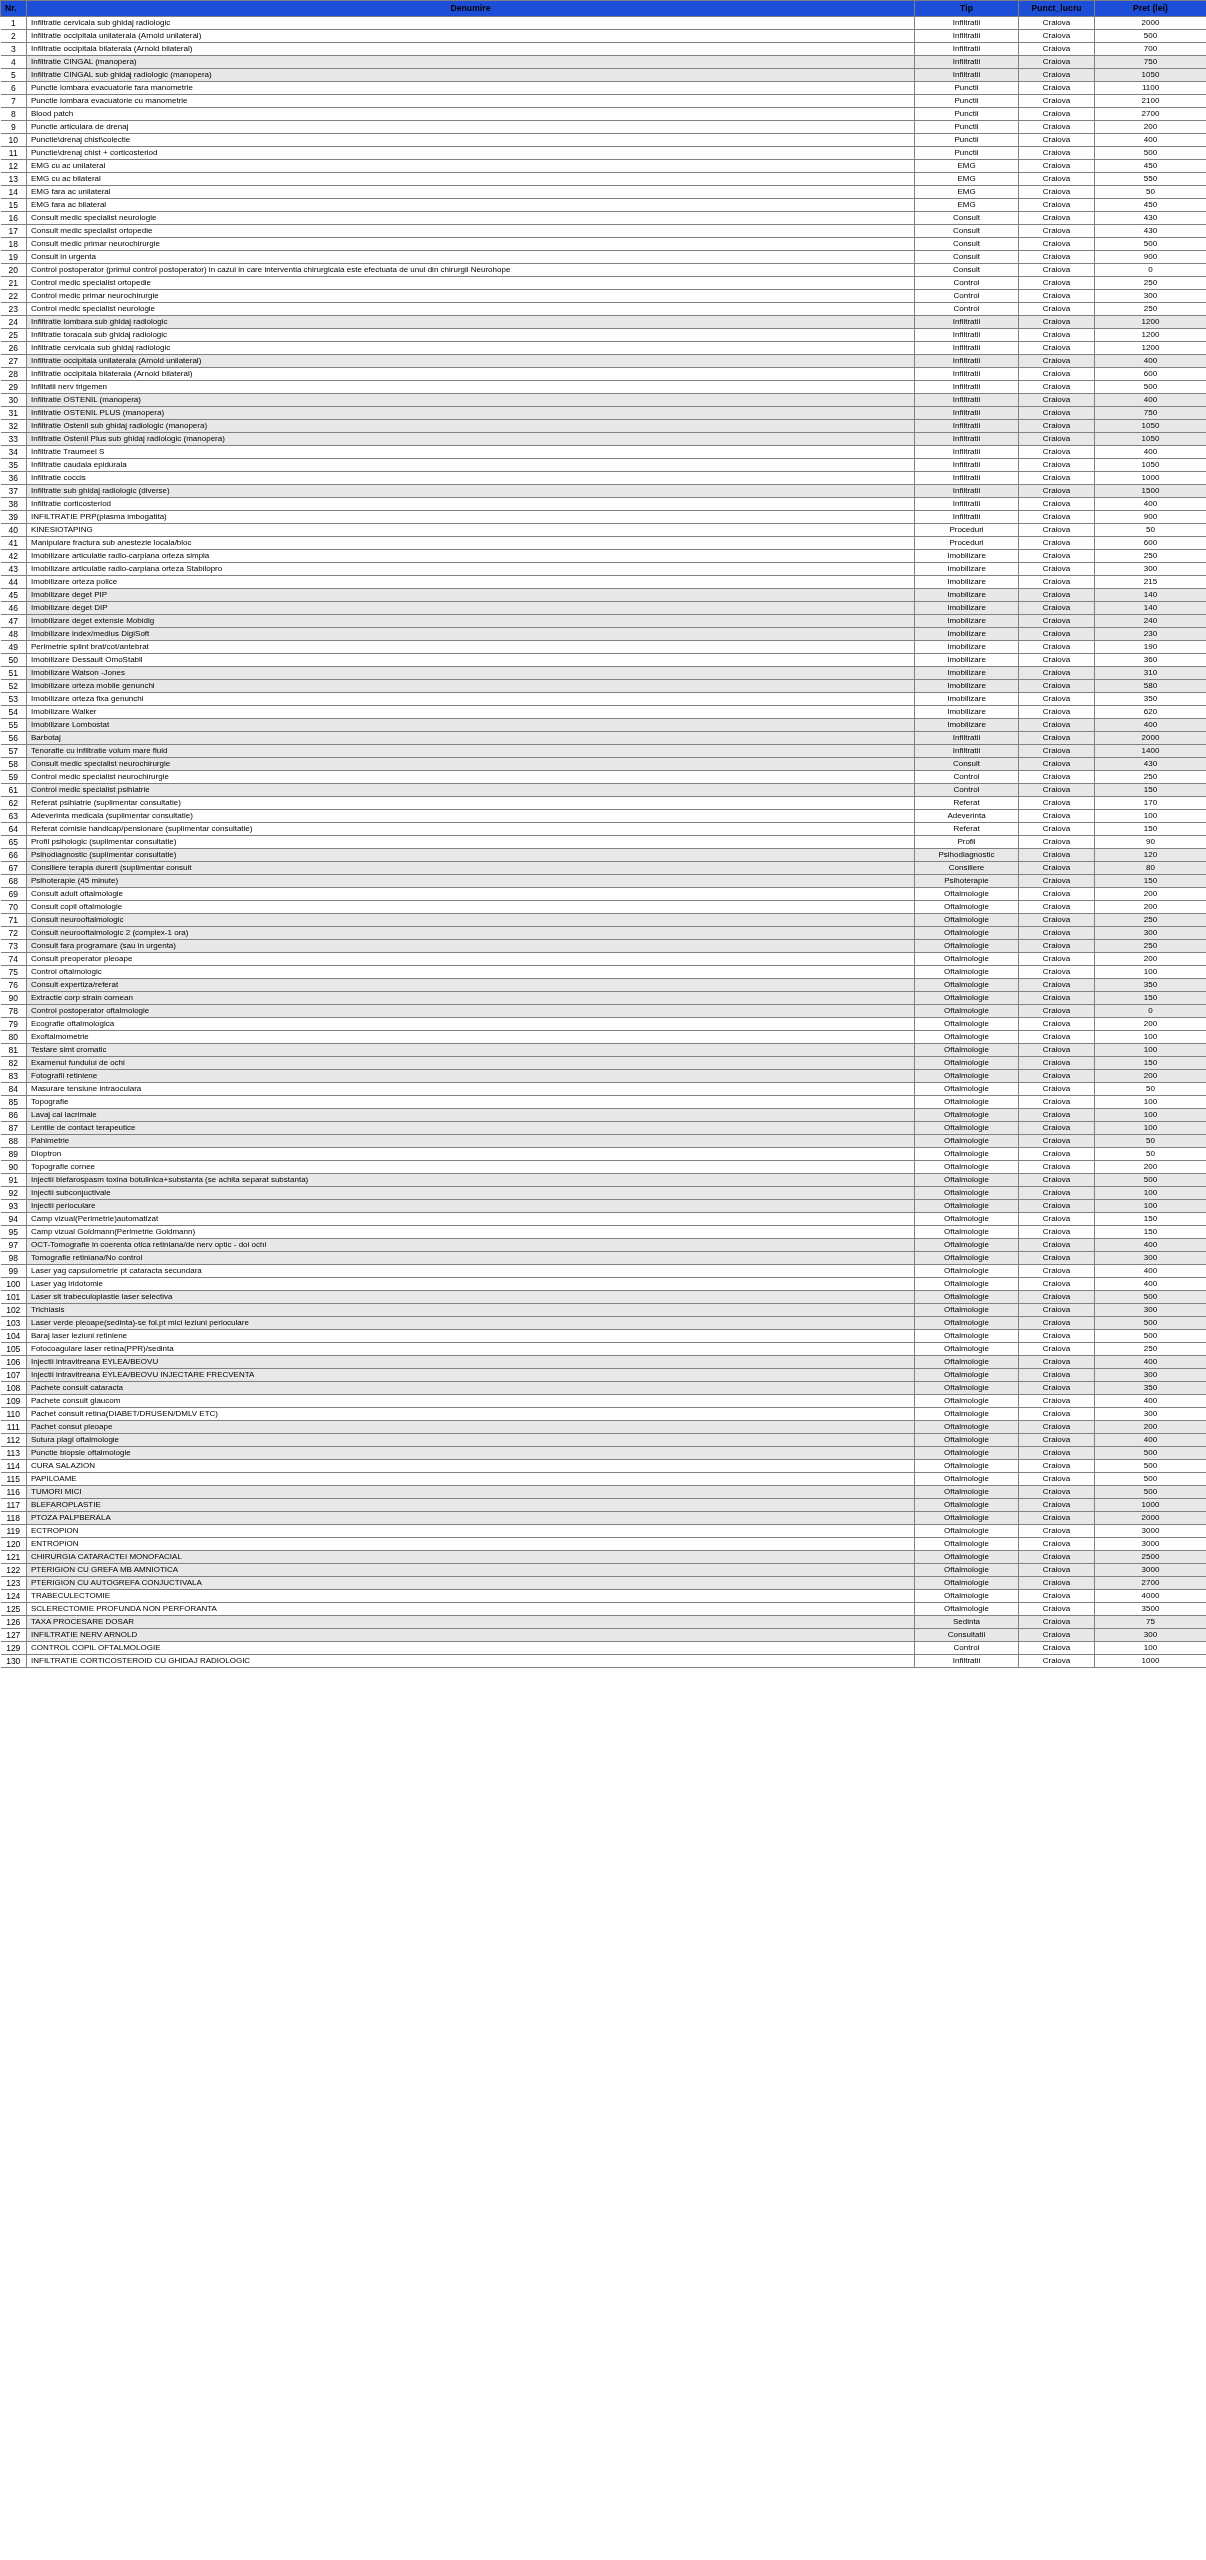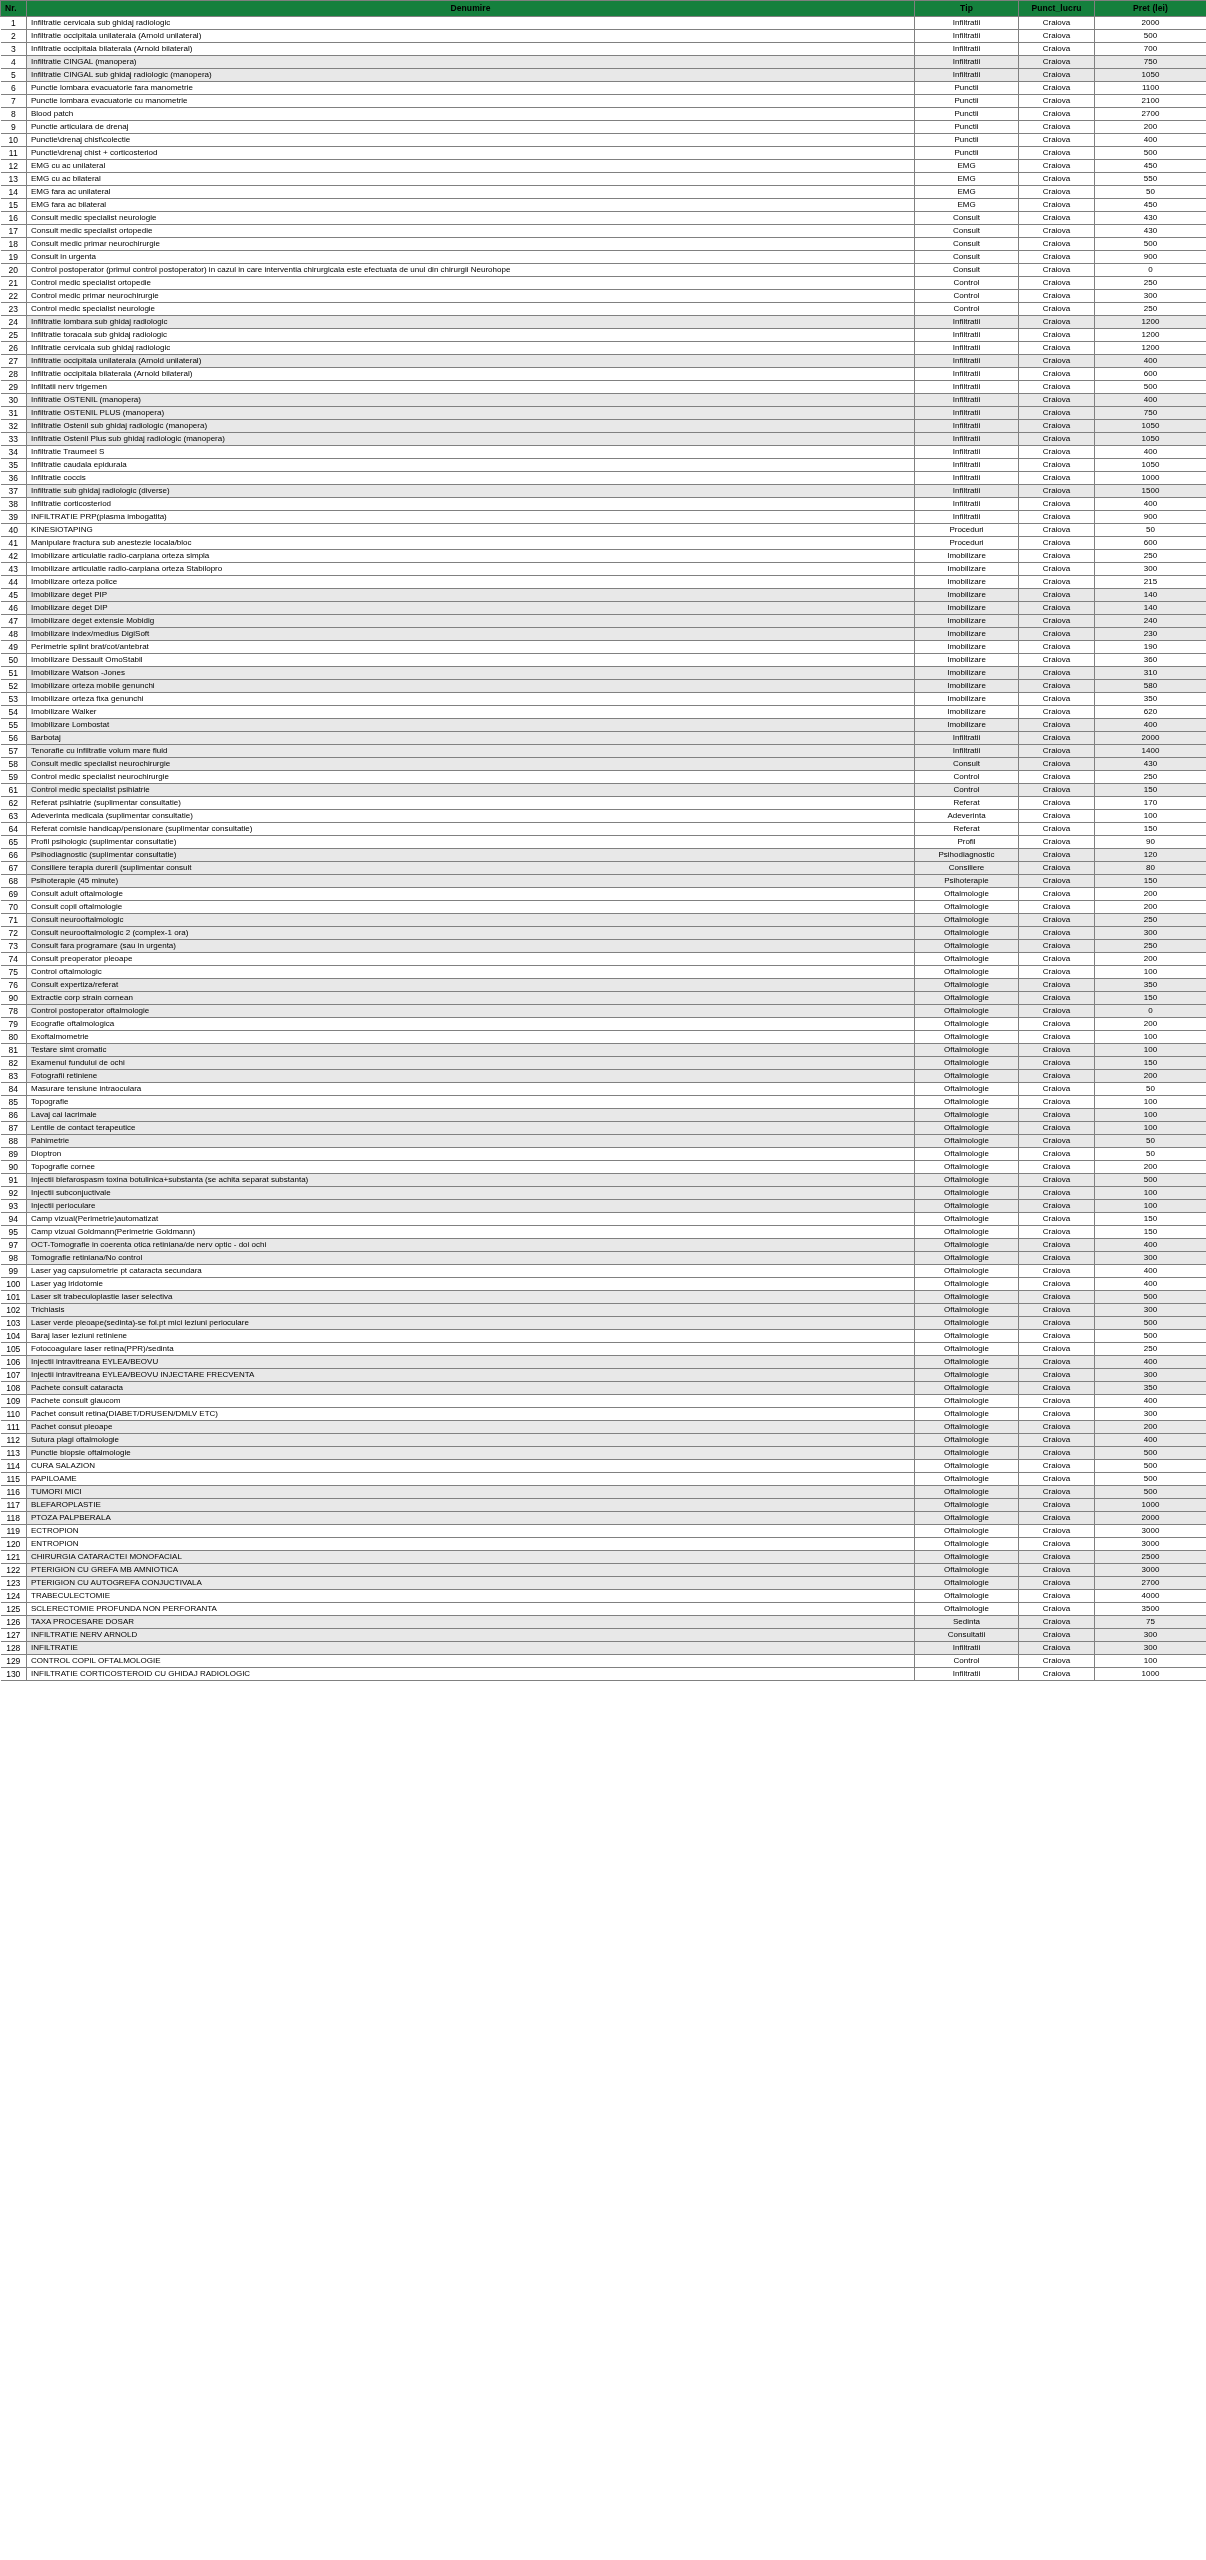--- a/index.html
+++ b/index.html
@@ -17,21 +17,21 @@
     border-collapse: collapse;
     table-layout: fixed;
   }
   #price-table col.c-nr    { width: 26px; }
   #price-table col.c-den   { width: 888px; }
   #price-table col.c-tip   { width: 104px; }
   #price-table col.c-punct { width: 76px; }
   #price-table col.c-pret  { width: 112px; }
 
   #price-table thead th {
-    background: #15803d;
+    background: #1d4ed8;
     border: 1px solid #7f7f7f;
     font-size: 8.5px;
     font-weight: bold;
     text-align: center;
     padding: 3px 2px;
     line-height: 1.1;
     color: #000;
     letter-spacing: 0.1px;
   }
   #price-table tbody td {
@@ -958,27 +958,20 @@
         <td class="punct">Craiova</td>
         <td class="pret">75</td>
       </tr>
       <tr class="alt">
         <td class="nr">127</td>
         <td class="den">INFILTRATIE NERV ARNOLD</td>
         <td class="tip">Consultatii</td>
         <td class="punct">Craiova</td>
         <td class="pret">300</td>
       </tr>
-      <tr class="alt">
-        <td class="nr">128</td>
-        <td class="den">INFILTRATIE</td>
-        <td class="tip">Infiltratii</td>
-        <td class="punct">Craiova</td>
-        <td class="pret">300</td>
-      </tr>
       <tr>
         <td class="nr">129</td>
         <td class="den">CONTROL COPIL OFTALMOLOGIE</td>
         <td class="tip">Control</td>
         <td class="punct">Craiova</td>
         <td class="pret">100</td>
       </tr>
       <tr>
         <td class="nr">130</td>
         <td class="den">INFILTRATIE CORTICOSTEROID CU GHIDAJ RADIOLOGIC</td>

